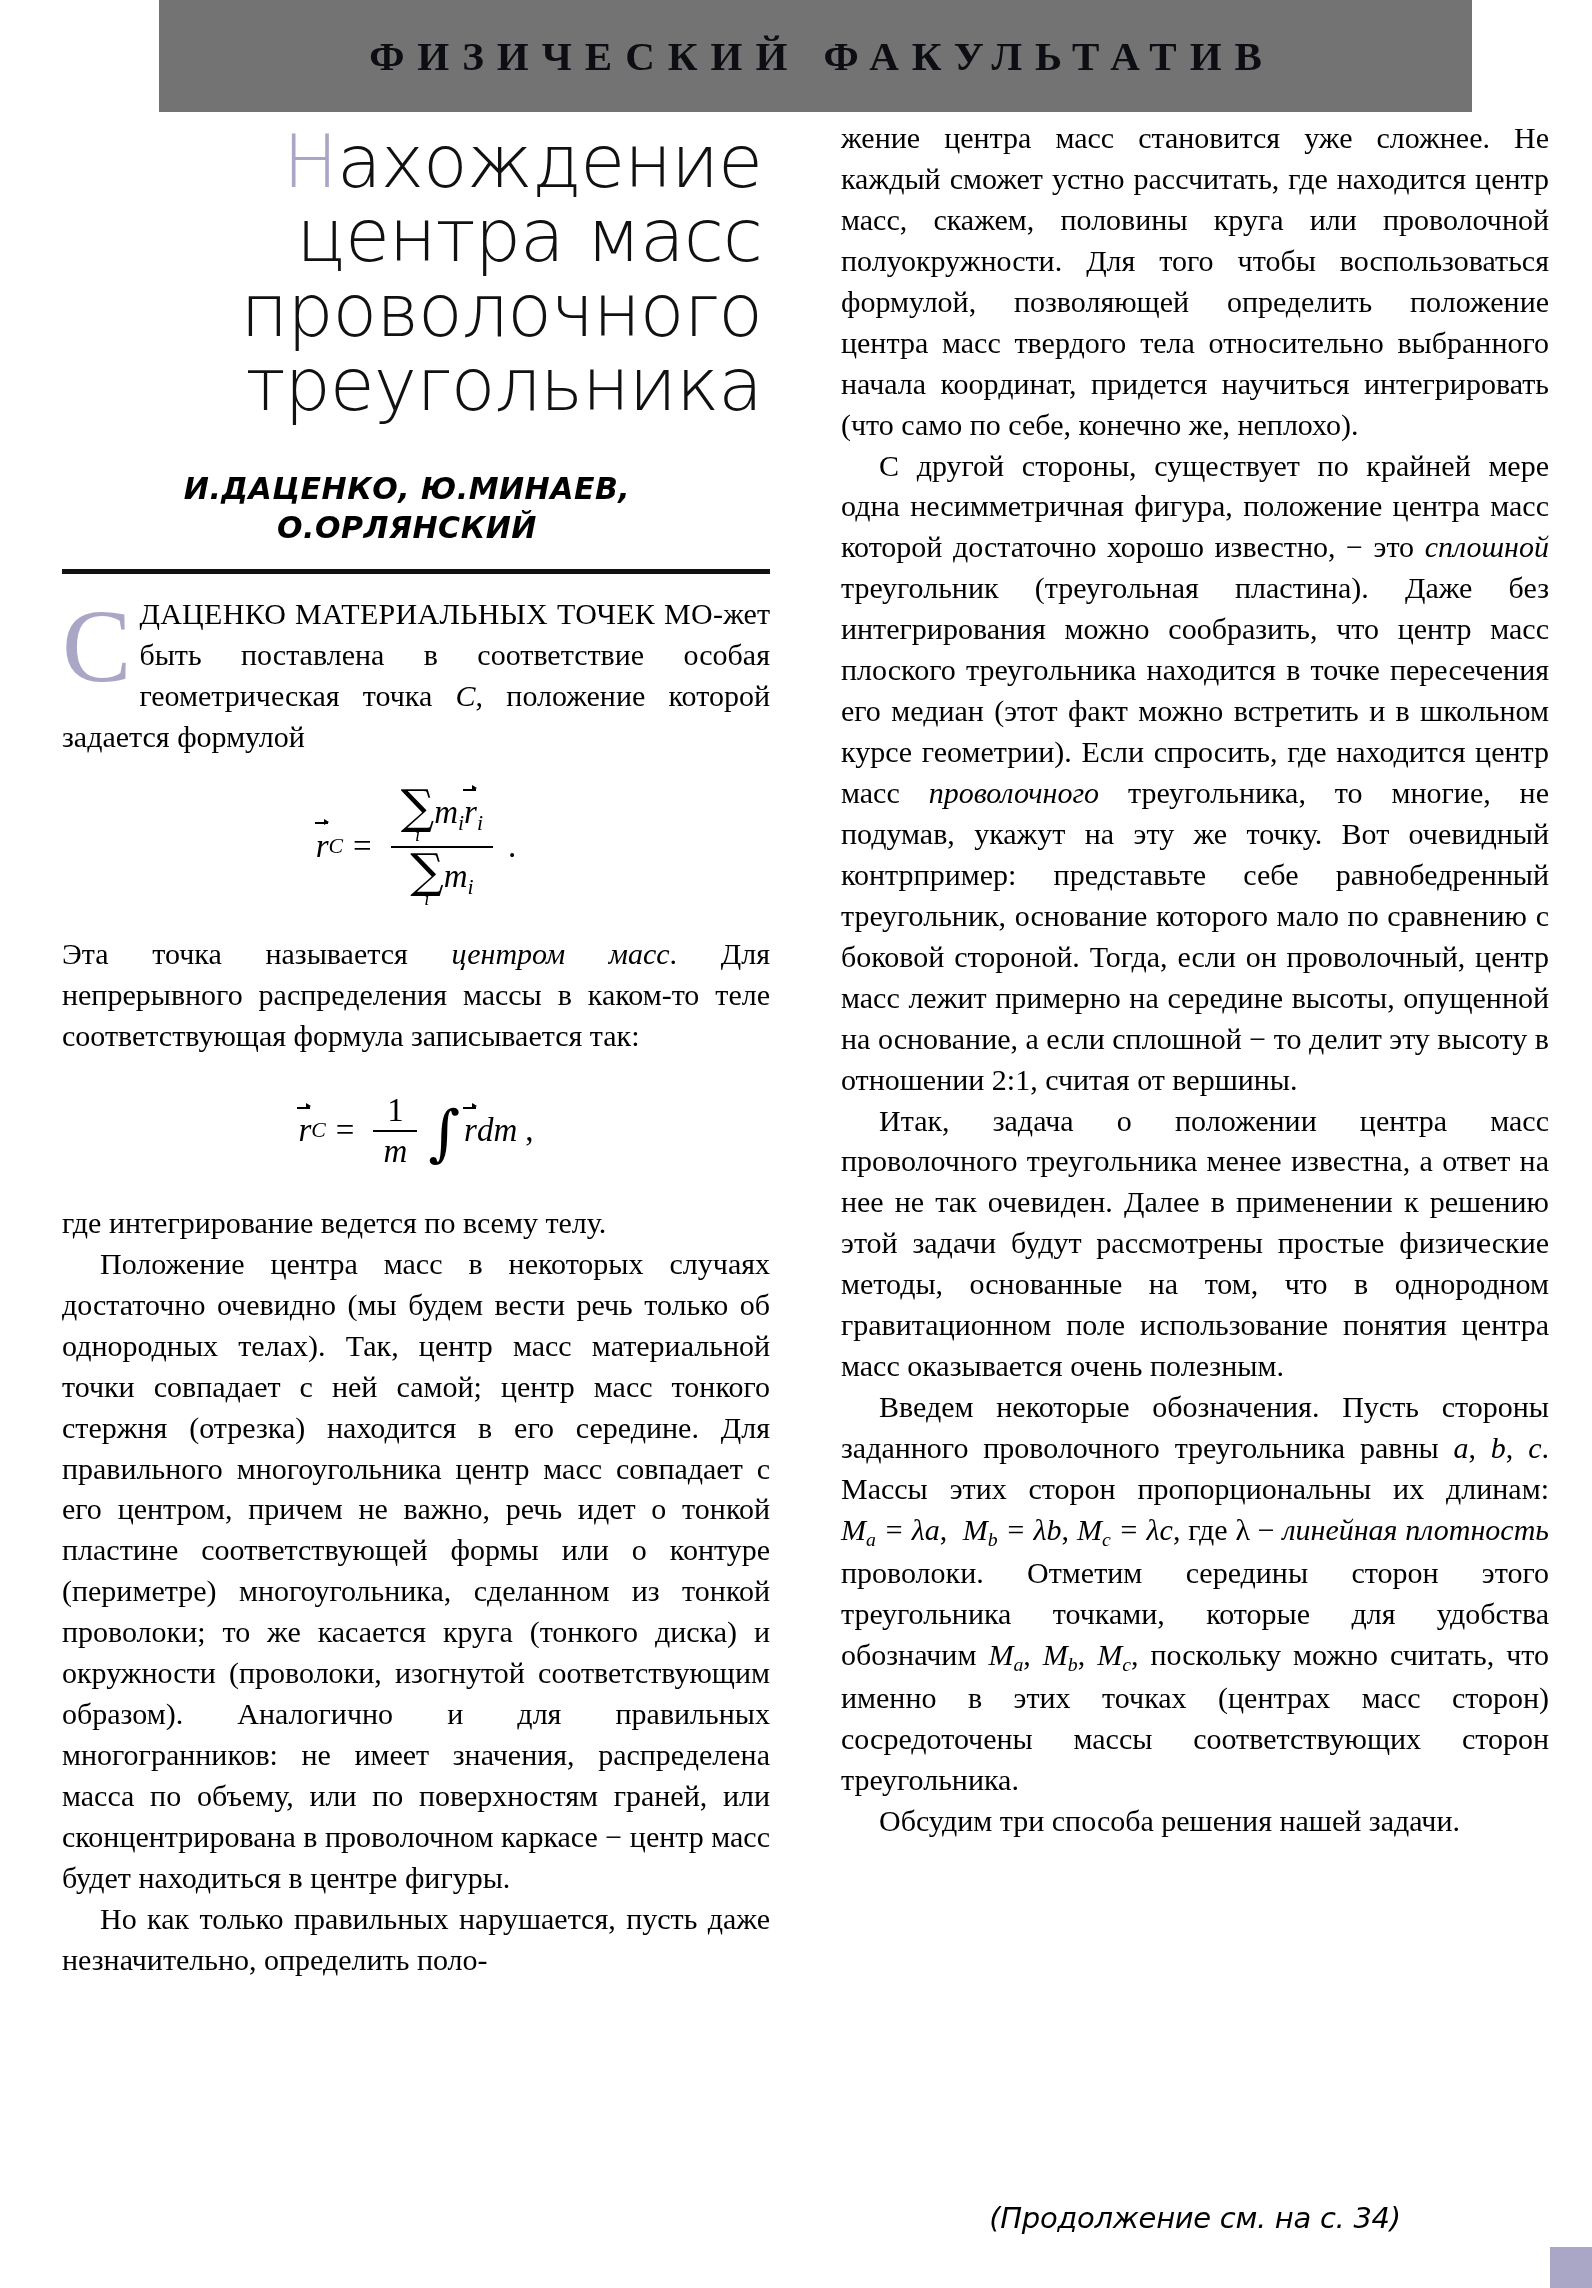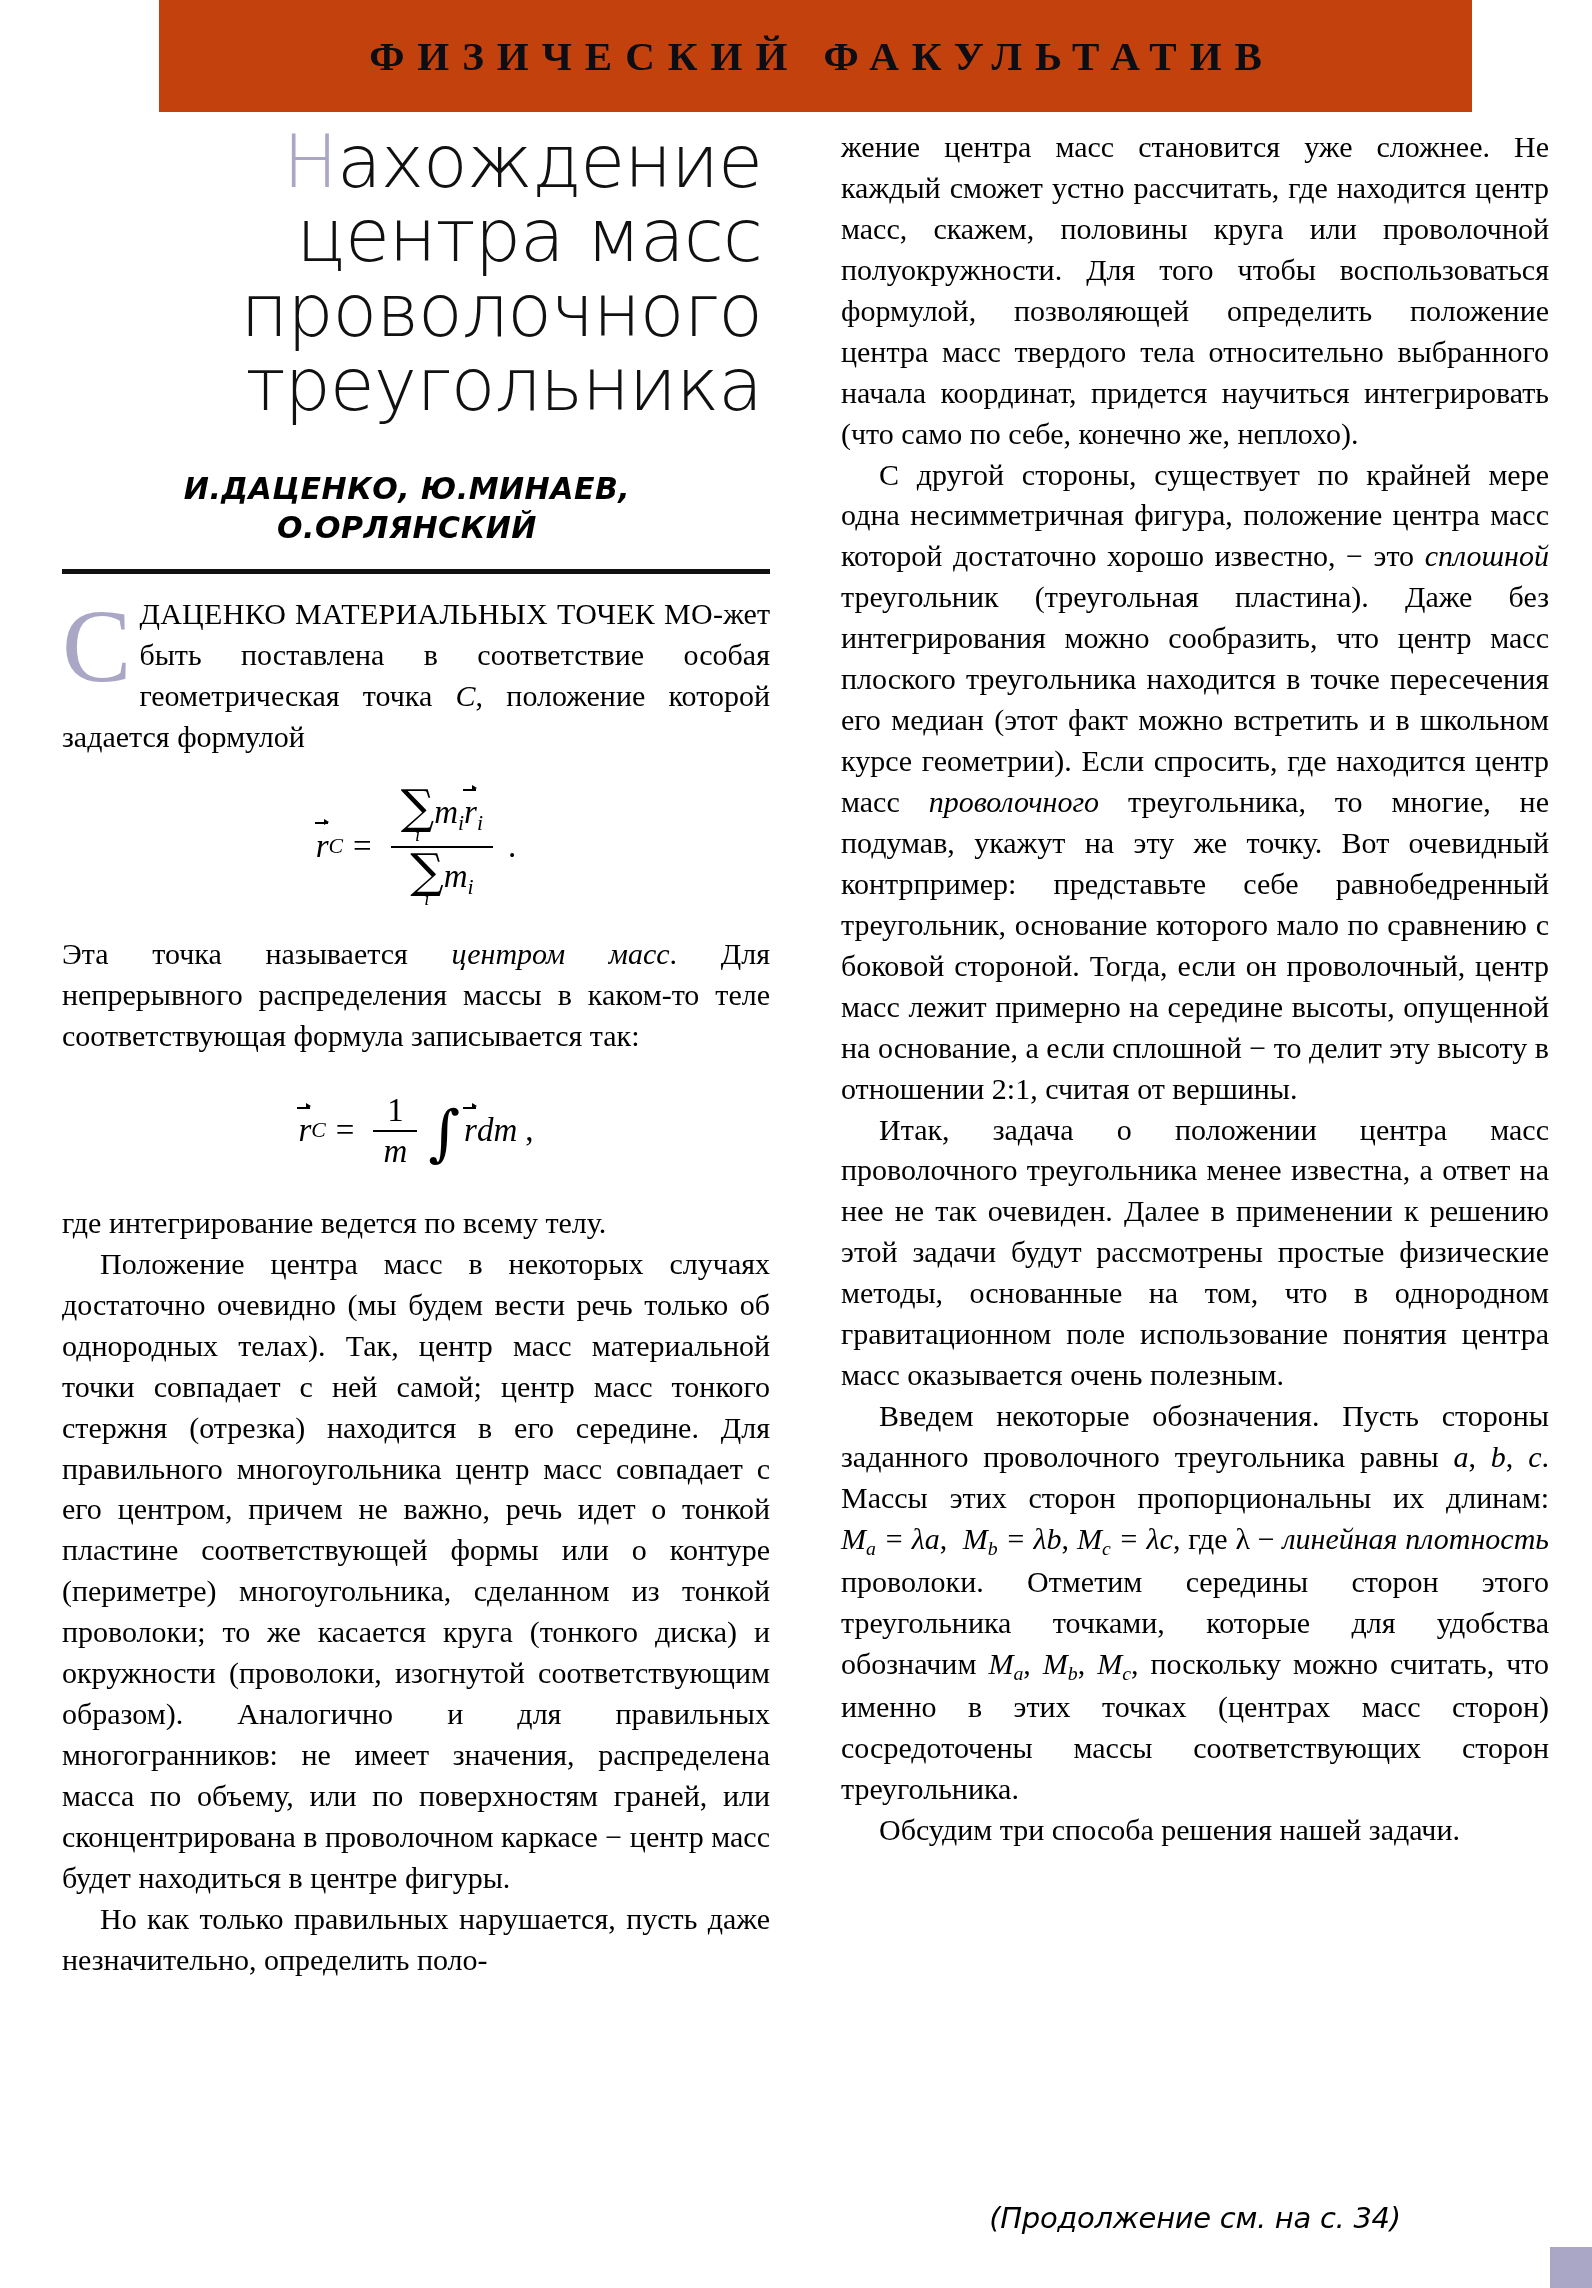--- a/index.html
+++ b/index.html
@@ -16,21 +16,21 @@
     color: #000000;
   }
 
   
   .banner {
     position: absolute;
     left: 159px;
     top: 0px;
     width: 1313px;
     height: 112px;
-    background: #c2410c;
+    background: #737373;
     display: flex;
     align-items: center;
     justify-content: center;
   }
   .banner-title {
     font-family: "Liberation Serif", "DejaVu Serif", serif;
     font-weight: bold;
     font-size: 41px;
     letter-spacing: 13px;
     text-indent: 13px;
@@ -41,21 +41,21 @@
   
   .col-left {
     position: absolute;
     left: 62px;
     top: 117px;
     width: 708px;
   }
   .col-right {
     position: absolute;
     left: 841px;
-    top: 127px;
+    top: 118px;
     width: 708px;
   }
 
   
   .article-title {
     font-family: "DejaVu Sans", "Liberation Sans", sans-serif;
     font-weight: 300;
     font-size: 73px;
     line-height: 1.02;
     letter-spacing: -1px;

